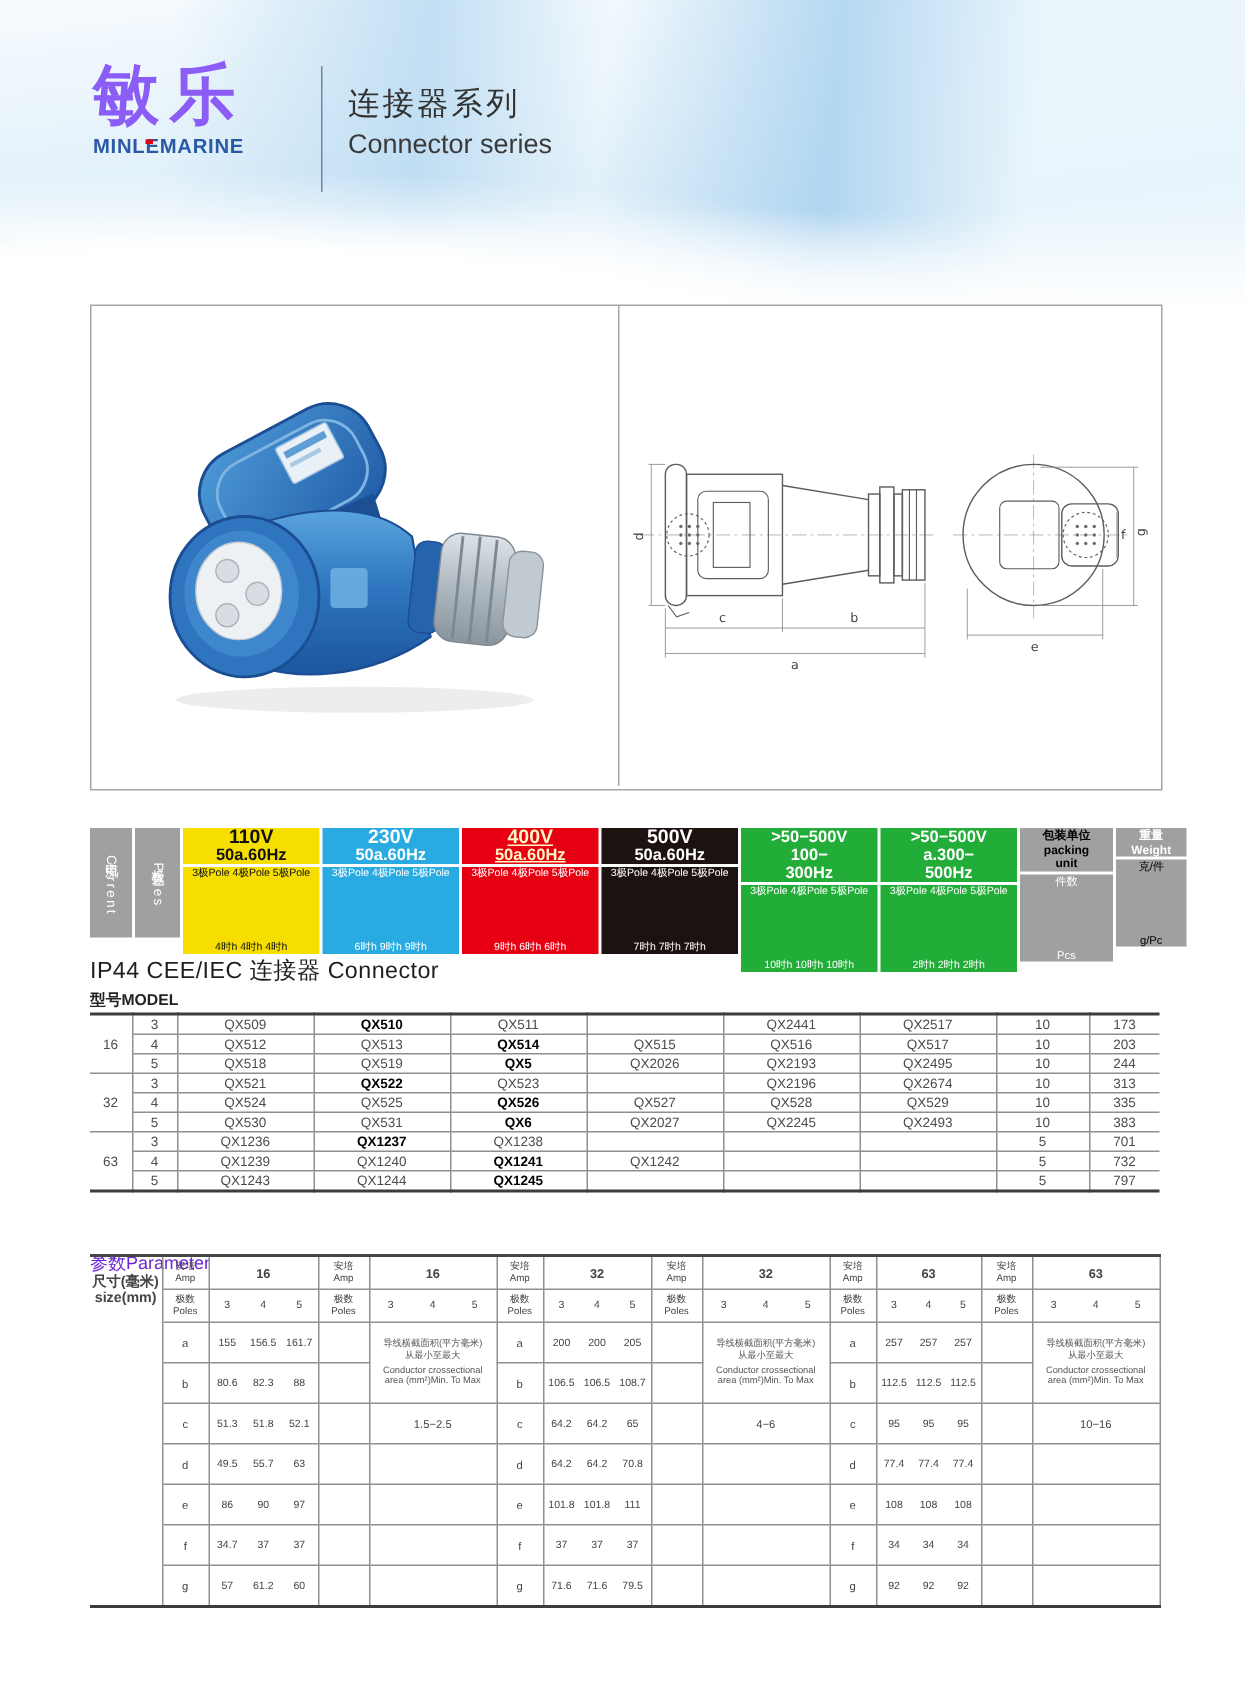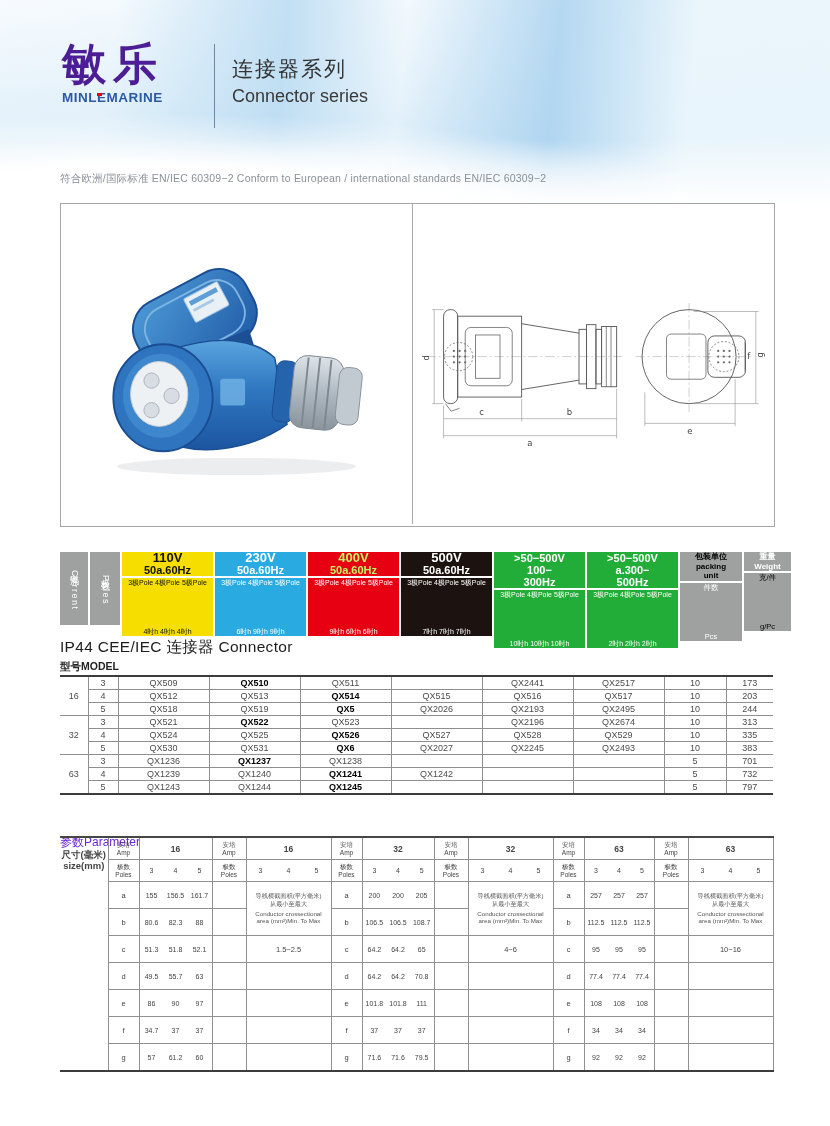--- a/index.html
+++ b/index.html
@@ -8,21 +8,21 @@
   
   .sky{position:absolute;left:0;top:0;width:830px;height:218px;
     background:
       radial-gradient(120% 90% at 18% 108%, #ffffff 35%, rgba(255,255,255,0) 62%),
       linear-gradient(96deg, rgba(255,255,255,0) 14%, rgba(186,219,242,0.85) 34%, rgba(255,255,255,0.25) 48%, rgba(168,209,239,0.8) 66%, rgba(235,246,252,0.9) 82%),
       linear-gradient(173deg, #f7fbfe 0%, #e3f1fa 38%, #cfe7f6 68%, #ffffff 100%);}
   .sky-fade{position:absolute;left:0;top:140px;width:830px;height:80px;
     background:linear-gradient(180deg, rgba(255,255,255,0) 0%, #ffffff 85%);}
   
   .logo{position:absolute;left:62px;top:40px;width:150px;text-align:left;}
-  .logo-cn{font-size:44px;line-height:48px;font-weight:bold;color:#4c1d95;letter-spacing:7px;}
+  .logo-cn{font-size:44px;line-height:48px;font-weight:bold;color:#8b5cf6;letter-spacing:7px;}
   .logo-en{font-size:13.5px;font-weight:bold;color:#2a59a6;letter-spacing:0.5px;margin-top:2px;white-space:nowrap;}
   .logo-en .lt{color:#2a59a6;}
   .e-accent{display:inline-block;width:5px;height:3px;background:#e60012;margin-left:-10px;margin-right:5px;vertical-align:6px;}
   .hdr-divider{position:absolute;left:214px;top:44px;width:1px;height:84px;background:#6c86a8;}
   .series-cn{position:absolute;left:232px;top:55px;font-size:21px;color:#333;letter-spacing:2px;}
   .series-en{position:absolute;left:232px;top:86px;font-size:18px;color:#3a3a3a;}
   
   .title-main{position:absolute;left:60px;top:150px;font-size:15.5px;font-weight:bold;color:#161e33;letter-spacing:0.2px;}
   .title-sub{position:absolute;left:60px;top:172px;font-size:10.5px;color:#8a9098;letter-spacing:0.2px;}
   
@@ -87,21 +87,20 @@
   <div class="logo">
     <div class="logo-cn">敏乐</div>
     <div class="logo-en">
       <span>MINLE</span><span class="e-accent"></span><span class="lt">MARINE</span>
     </div>
   </div>
   <div class="hdr-divider"></div>
   <div class="series-cn">连接器系列</div>
   <div class="series-en">Connector series</div>
 
-  <div class="title-sub">符合欧洲/国际标准 EN/IEC 60309−2  Conform to European / international standards EN/IEC 60309−2</div>
 
   <div class="panel">
     <div class="panel-divider"></div>
 
     <svg class="photo" viewBox="0 0 330 260">
       <defs>
         <linearGradient id="bodyG" x1="0" y1="0" x2="0" y2="1">
           <stop offset="0" stop-color="#5aa4de"></stop>
             <stop offset="0.45" stop-color="#2f77c0"></stop>
             <stop offset="1" stop-color="#1c55a0"></stop>
@@ -241,21 +240,21 @@
           <div class="band-volt" style="background: rgb(41, 171, 226); color: rgb(255, 255, 255);">
             <div class="vl0">230V</div>
             <div class="vl">50a.60Hz</div>
           </div>
           <div class="band-sub" style="background: rgb(41, 171, 226); color: rgb(255, 255, 255);">
             <div class="sl">3极Pole 4极Pole 5极Pole</div>
             <div class="sl">6时h  9时h  9时h</div>
           </div>
         </div>
         <div class="band-col" style="width: 91px;">
-          <div class="band-volt" style="background: rgb(230, 0, 18); color: #bef264;">
+          <div class="band-volt" style="background: rgb(230, 0, 18); color: #fef9c3; text-decoration: underline;">
             <div class="vl0">400V</div>
             <div class="vl">50a.60Hz</div>
           </div>
           <div class="band-sub" style="background: rgb(230, 0, 18); color: rgb(255, 255, 255);">
             <div class="sl">3极Pole 4极Pole 5极Pole</div>
             <div class="sl">9时h  6时h  6时h</div>
           </div>
         </div>
         <div class="band-col" style="width: 91px;">
           <div class="band-volt" style="background: rgb(28, 19, 16); color: rgb(255, 255, 255);">

